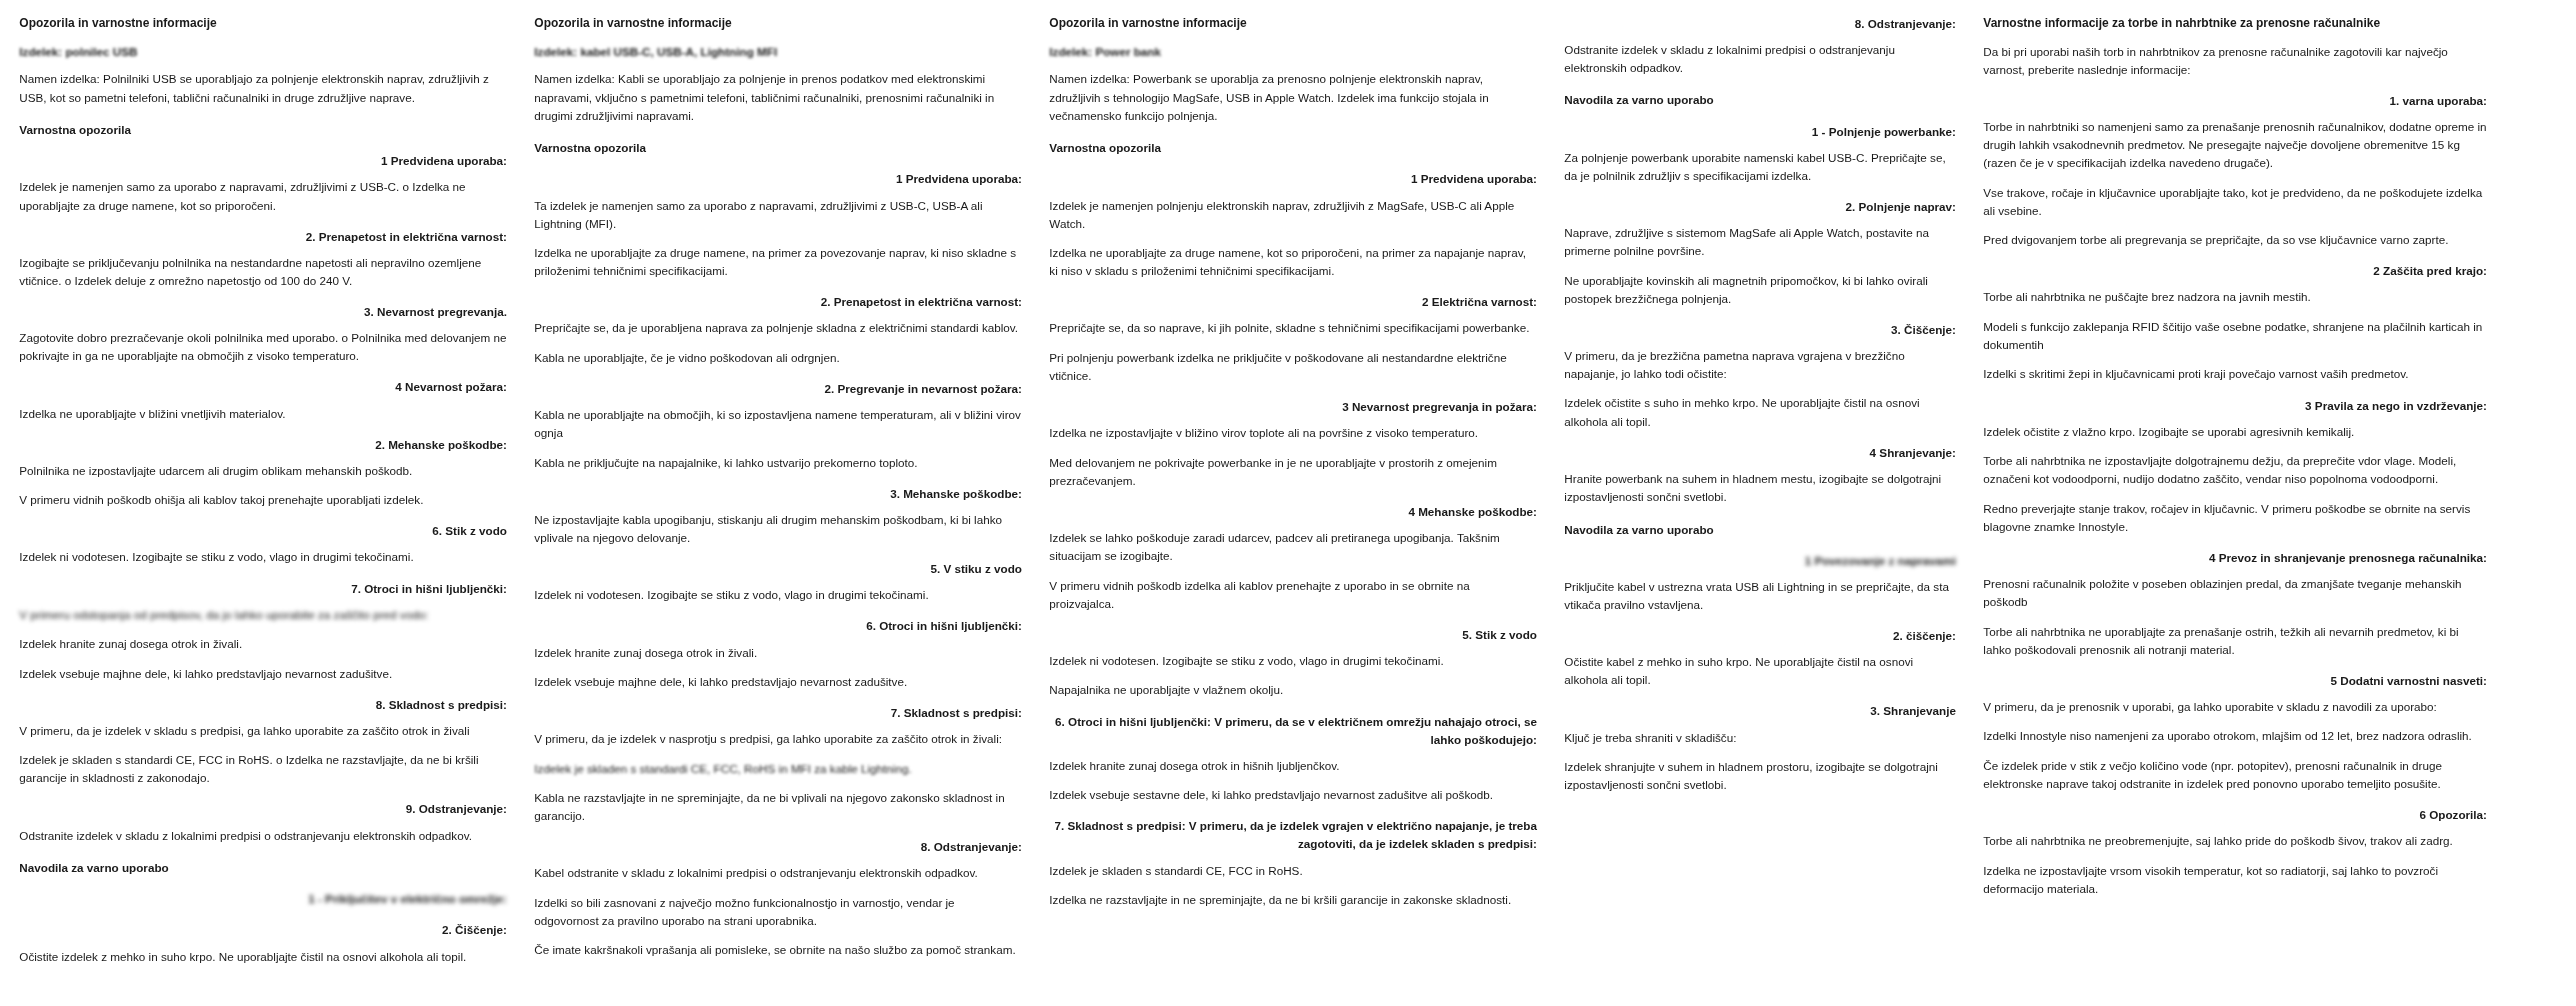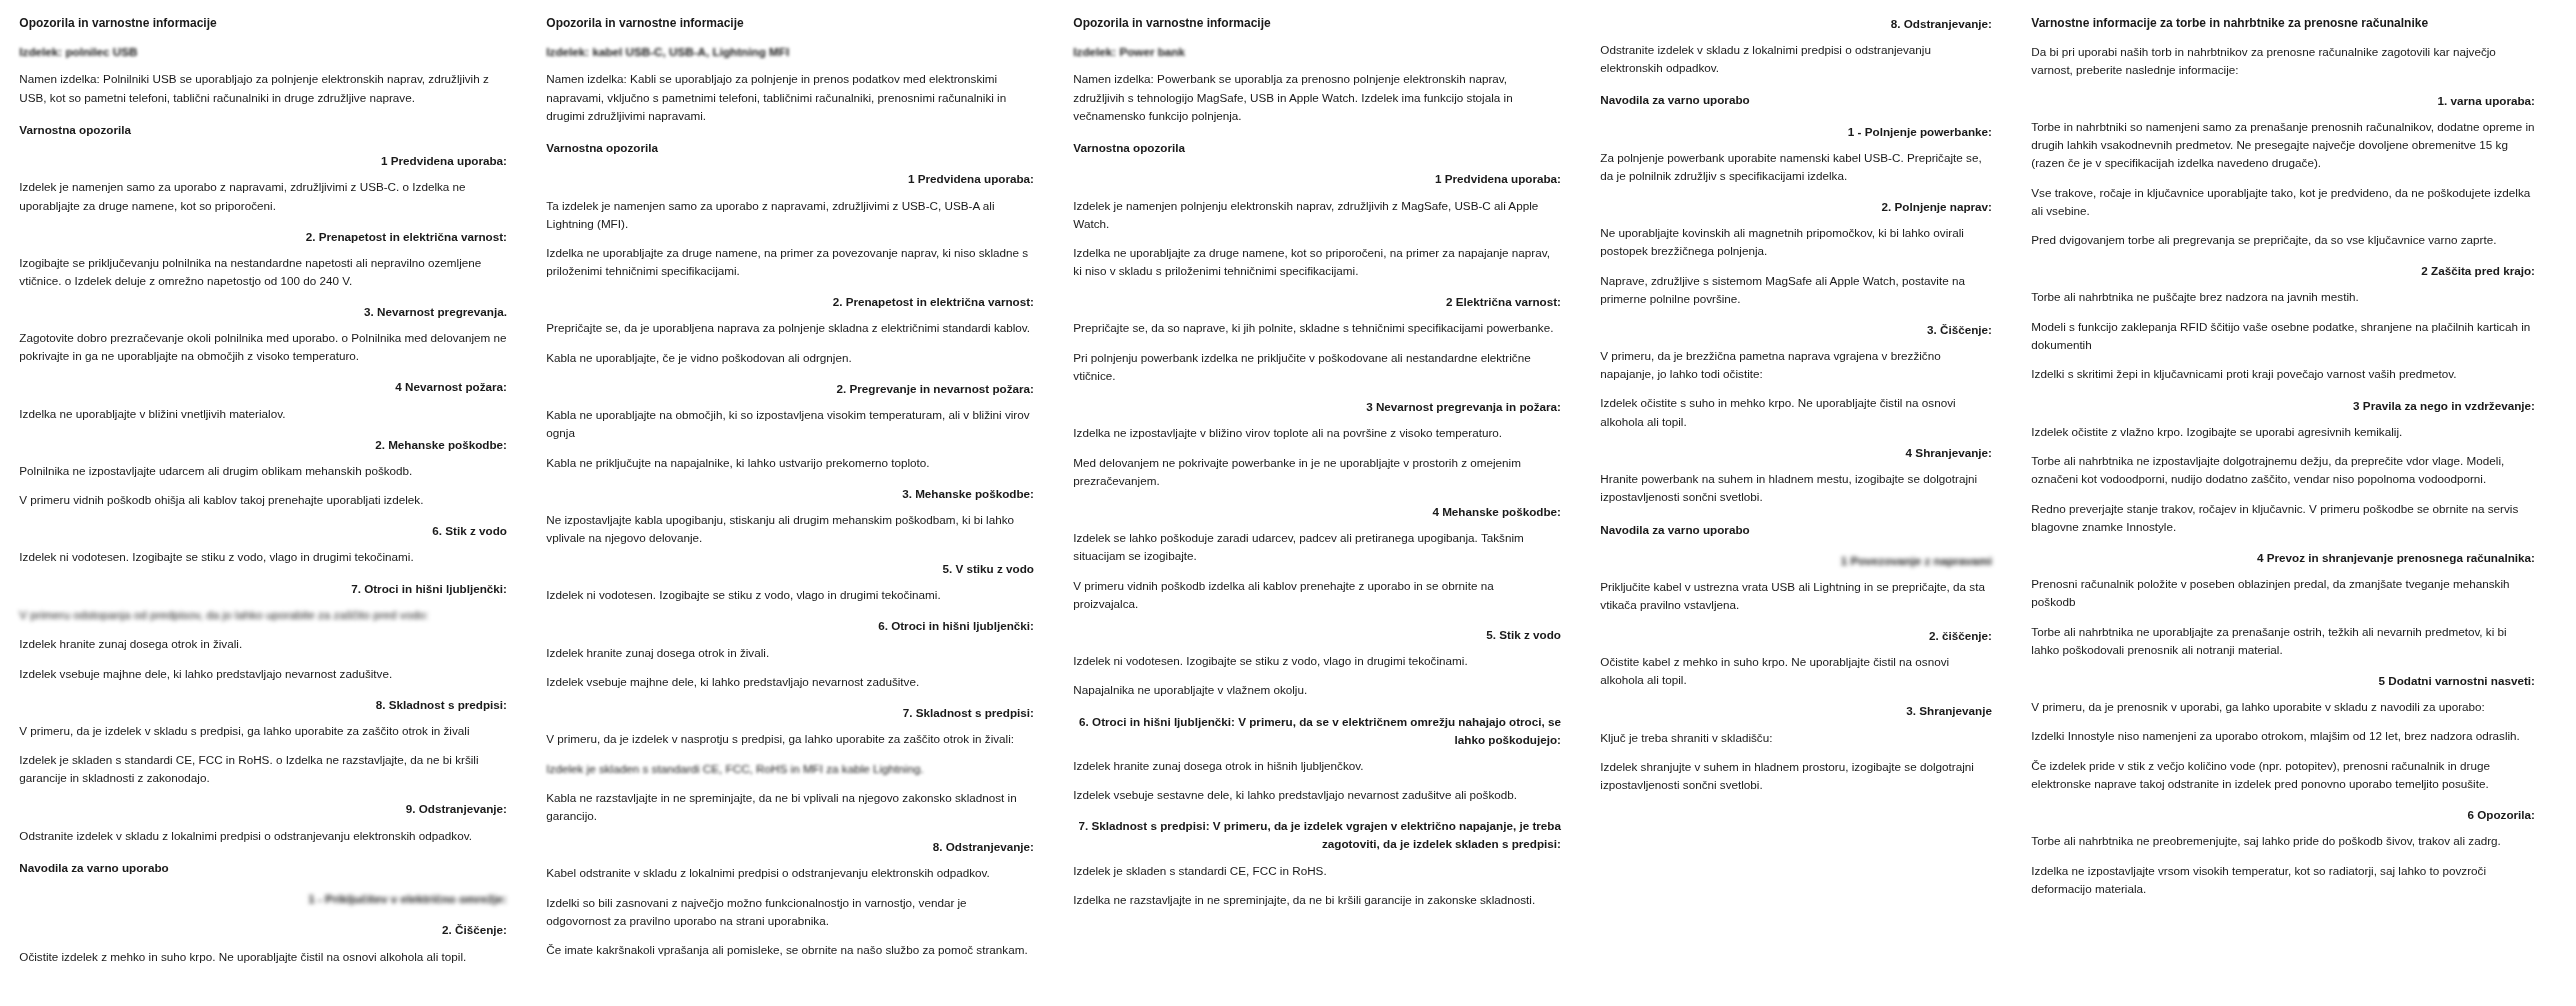--- a/index.html
+++ b/index.html
@@ -14,21 +14,21 @@
     color: #1a1a1a;
     overflow: hidden;
   }
   .page {
     display: flex;
     flex-direction: row;
     width: 2576px;
     height: 1006px;
     box-sizing: border-box;
     padding: 14.5px 11.3px 0 11.3px;
-    gap: 12px;
+    gap: 0;
   }
   .column {
     box-sizing: border-box;
     padding: 0 19.3px 0 8px;
     font-size: 11.7px;
     line-height: 1.55;
   }
   .col-1 { width: 515px; }
   .col-2 { width: 515px; }
   .col-3 { width: 515px; }
@@ -121,21 +121,21 @@
 
     <p class="body">Namen izdelka: Kabli se uporabljajo za polnjenje in prenos podatkov med elektronskimi napravami, vključno s pametnimi telefoni, tabličnimi računalniki, prenosnimi računalniki in drugimi združljivimi napravami.</p>
     <div class="section-head">Varnostna opozorila</div>
     <div class="item-head">1 Predvidena uporaba:</div>
     <p class="body">Ta izdelek je namenjen samo za uporabo z napravami, združljivimi z USB-C, USB-A ali Lightning (MFI).</p>
     <p class="body">Izdelka ne uporabljajte za druge namene, na primer za povezovanje naprav, ki niso skladne s priloženimi tehničnimi specifikacijami.</p>
     <div class="item-head">2. Prenapetost in električna varnost:</div>
     <p class="body">Prepričajte se, da je uporabljena naprava za polnjenje skladna z električnimi standardi kablov.</p>
     <p class="body">Kabla ne uporabljajte, če je vidno poškodovan ali odrgnjen.</p>
     <div class="item-head">2. Pregrevanje in nevarnost požara:</div>
-    <p class="body">Kabla ne uporabljajte na območjih, ki so izpostavljena visokim temperaturam, ali v bližini virov ognja</p>
+    <p class="body">Kabla ne uporabljajte na območjih, ki so izpostavljena namene temperaturam, ali v bližini virov ognja</p>
     <p class="body">Kabla ne priključujte na napajalnike, ki lahko ustvarijo prekomerno toploto.</p>
     <div class="item-head">3. Mehanske poškodbe:</div>
     <p class="body">Ne izpostavljajte kabla upogibanju, stiskanju ali drugim mehanskim poškodbam, ki bi lahko vplivale na njegovo delovanje.</p>
     <div class="item-head">5. V stiku z vodo</div>
     <p class="body">Izdelek ni vodotesen. Izogibajte se stiku z vodo, vlago in drugimi tekočinami.</p>
     <div class="item-head">6. Otroci in hišni ljubljenčki:</div>
     <p class="body">Izdelek hranite zunaj dosega otrok in živali.</p>
     <p class="body">Izdelek vsebuje majhne dele, ki lahko predstavljajo nevarnost zadušitve.</p>
     <div class="item-head">7. Skladnost s predpisi:</div>
     <p class="body">V primeru, da je izdelek v nasprotju s predpisi, ga lahko uporabite za zaščito otrok in živali:</p>
@@ -176,22 +176,22 @@
     <p class="body">Izdelka ne razstavljajte in ne spreminjajte, da ne bi kršili garancije in zakonske skladnosti.</p>
   </div>
 
   <div class="column col-4">
     <div class="item-head" style="margin-top:0">8. Odstranjevanje:</div>
     <p class="body">Odstranite izdelek v skladu z lokalnimi predpisi o odstranjevanju elektronskih odpadkov.</p>
     <div class="section-head">Navodila za varno uporabo</div>
     <div class="item-head">1 - Polnjenje powerbanke:</div>
     <p class="body">Za polnjenje powerbank uporabite namenski kabel USB-C. Prepričajte se, da je polnilnik združljiv s specifikacijami izdelka.</p>
     <div class="item-head">2. Polnjenje naprav:</div>
+    <p class="body">Naprave, združljive s sistemom MagSafe ali Apple Watch, postavite na primerne polnilne površine.</p>
     <p class="body">Ne uporabljajte kovinskih ali magnetnih pripomočkov, ki bi lahko ovirali postopek brezžičnega polnjenja.</p>
-    <p class="body">Naprave, združljive s sistemom MagSafe ali Apple Watch, postavite na primerne polnilne površine.</p>
     <div class="item-head">3. Čiščenje:</div>
     <p class="body">V primeru, da je brezžična pametna naprava vgrajena v brezžično napajanje, jo lahko todi očistite:</p>
     <p class="body">Izdelek očistite s suho in mehko krpo. Ne uporabljajte čistil na osnovi alkohola ali topil.</p>
     <div class="item-head">4 Shranjevanje:</div>
     <p class="body">Hranite powerbank na suhem in hladnem mestu, izogibajte se dolgotrajni izpostavljenosti sončni svetlobi.</p>
     <div class="section-head">Navodila za varno uporabo</div>
     <div class="item-head"><span class="blurred-line">1 Povezovanje z napravami</span></div>
     <p class="body">Priključite kabel v ustrezna vrata USB ali Lightning in se prepričajte, da sta vtikača pravilno vstavljena.</p>
     <div class="item-head">2. čiščenje:</div>
     <p class="body">Očistite kabel z mehko in suho krpo. Ne uporabljajte čistil na osnovi alkohola ali topil.</p>

